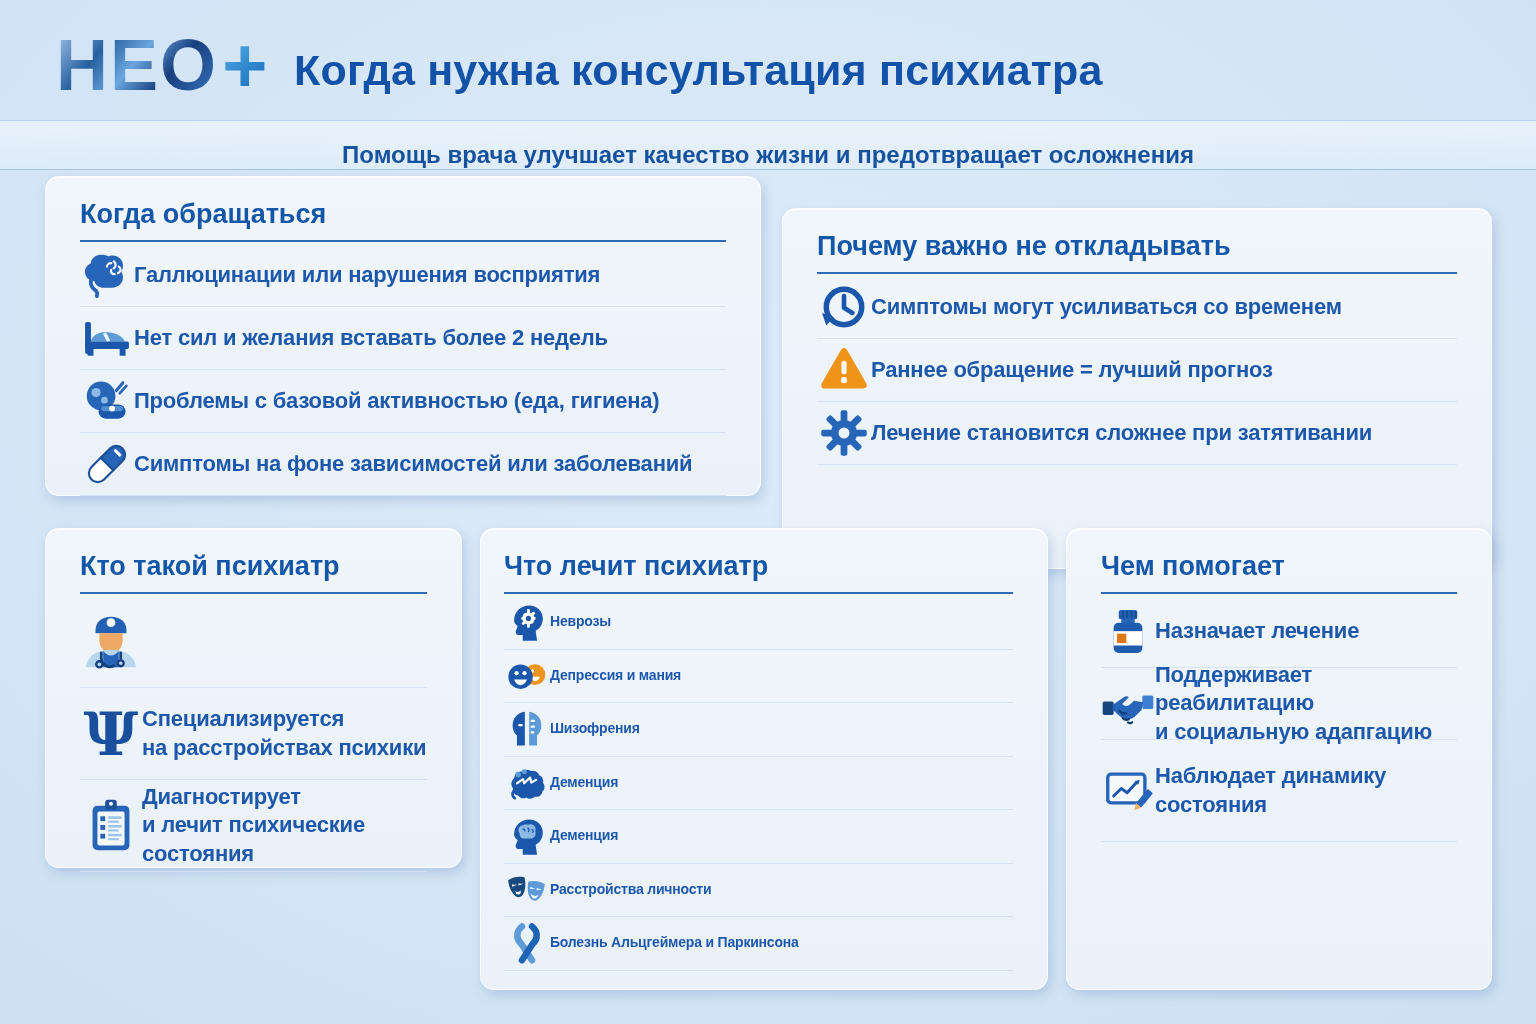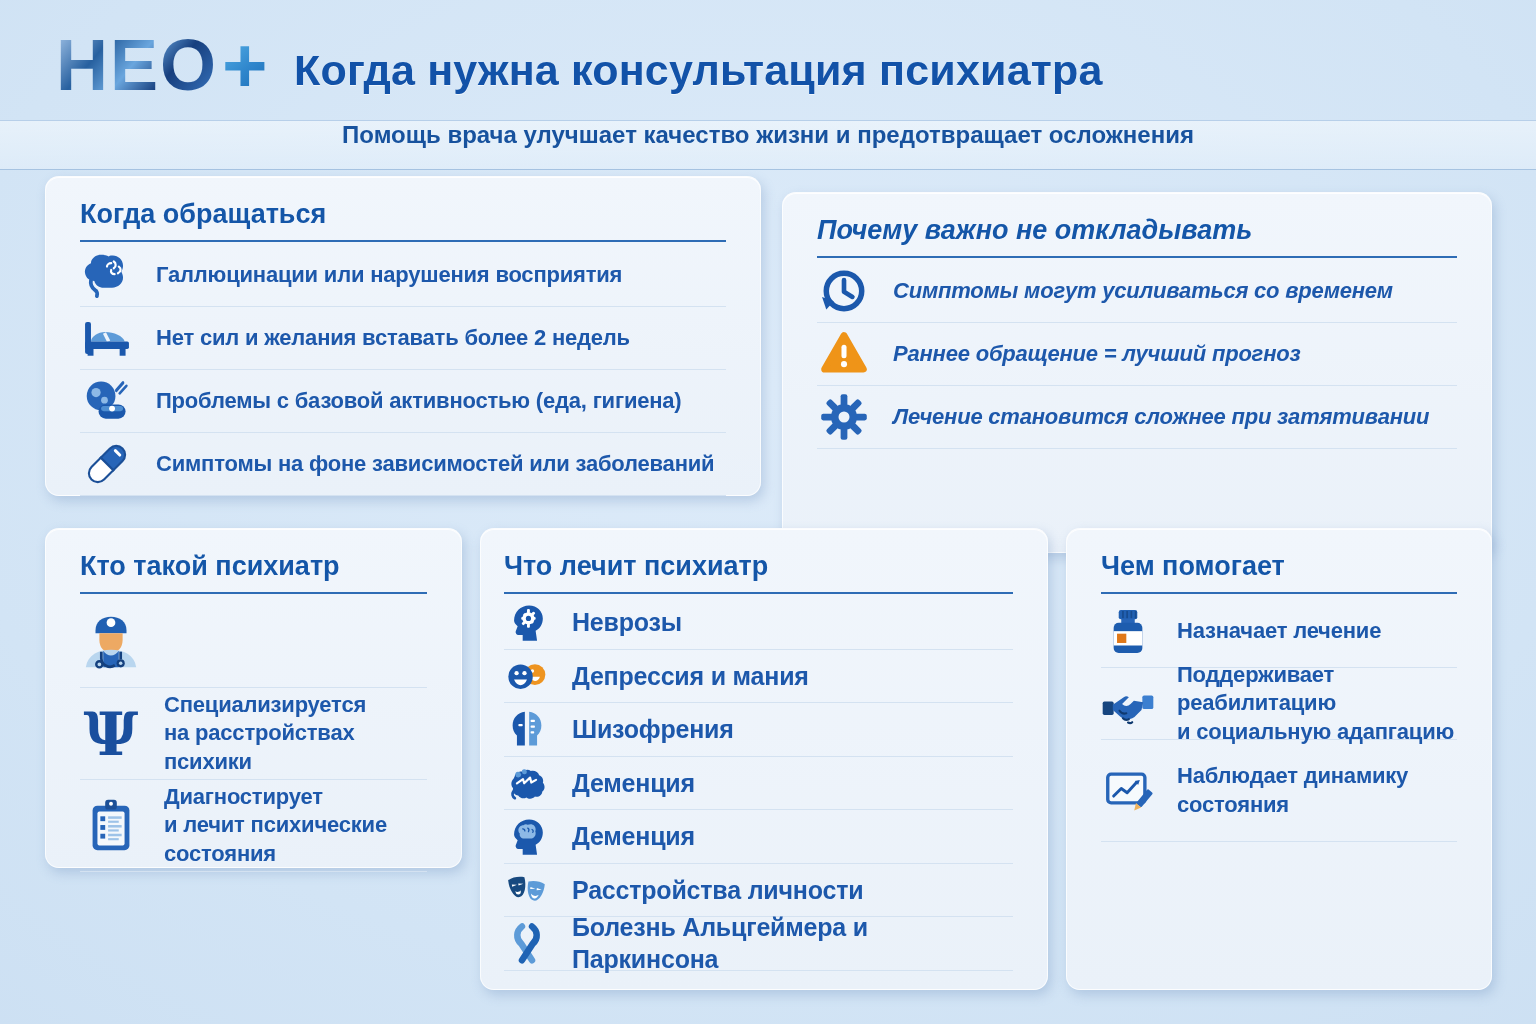--- a/index.html
+++ b/index.html
@@ -20,66 +20,66 @@
     background:linear-gradient(140deg,#58b2e8 10%,#2f86cc 55%,#1565b0 100%);
     -webkit-background-clip:text;background-clip:text;color:transparent;
   }
   h1.page-title{
     position:absolute;left:294px;top:46px;margin:0;
     font-size:43px;font-weight:bold;color:#1252a8;letter-spacing:.2px;
     text-shadow:0 1px 0 rgba(255,255,255,.6);
   }
   .subtitle-band{
     position:absolute;left:0;right:0;top:120px;height:48px;
-    display:flex;align-items:flex-start;justify-content:center;
+    display:flex;align-items:flex-end;justify-content:center;
     background:linear-gradient(180deg,rgba(242,248,253,.65),rgba(227,239,250,.65));
     border-top:1px solid #b7cfe9;border-bottom:1px solid #a6c3e1;
   }
   .subtitle-band p{margin:0;font-size:24px;font-weight:bold;color:#17529e;}
   
   .card{
     position:absolute;box-sizing:border-box;
     background:linear-gradient(180deg,#f1f6fc 0%,#eaf1f9 100%);
     border:1px solid rgba(255,255,255,.75);
     border-radius:14px;
     box-shadow:3px 5px 12px rgba(108,143,188,.33), inset 0 1px 0 rgba(255,255,255,.9);
     padding:22px 34px 0 34px;
   }
   .card h2{
     margin:0 0 2px 0;font-size:27px;font-weight:bold;color:#1456a8;
     padding-bottom:10px;border-bottom:2px solid #2e6cb5;
   }
   .card ul{list-style:none;margin:0;padding:0;}
   .card li{
-    display:flex;align-items:center;gap:22px;
+    display:flex;align-items:center;
     border-bottom:1px solid #d4e2f1;box-sizing:border-box;
   }
   .txt{color:#1d58ab;font-weight:bold;font-size:22px;line-height:1.28;letter-spacing:-.2px;}
   .txt span{display:block;}
   .ico{display:flex;align-items:center;justify-content:center;flex:0 0 auto;}
   .ico svg{width:100%;height:100%;display:block;}
   .psi{font-family:"DejaVu Serif","Liberation Serif",serif;font-weight:bold;color:#1a4f9e;font-size:60px;line-height:1;}
 
   .card-when{left:45px;top:176px;width:716px;height:320px;}
-  .card-why{left:782px;top:192px;width:710px;height:361px;font-style:italic;}
+  .card-why{left:782px;top:208px;width:710px;height:361px;}
   .card-who{left:45px;top:528px;width:417px;height:340px;}
   .card-what{left:480px;top:528px;width:568px;height:462px;padding-left:23px;}
   .card-how{left:1066px;top:528px;width:426px;height:462px;}
 
   .card-when li,.card-why li{height:63px;}
   .card-who li{height:92px;}
   .card-what li{height:53.5px;}
   .card-how li{height:72px;}
   .card-how li:last-child{height:102px;}
 
   .card-when .ico,.card-why .ico{width:54px;height:54px;}
   .card-who .ico{width:62px;height:62px;}
   .card-what .ico{width:46px;height:46px;}
   .card-how .ico{width:54px;height:54px;}
-  .card-what .txt{font-size:25px;}
+  .card-what .txt{font-size:14px;}
 </style>
 </head>
 <body>
 
 <header>
   <div class="logo">
     <span class="logo-neo">НЕО</span>
     <span class="logo-plus">+</span>
   </div>
   <h1 class="page-title">Когда нужна консультация психиатра</h1>

